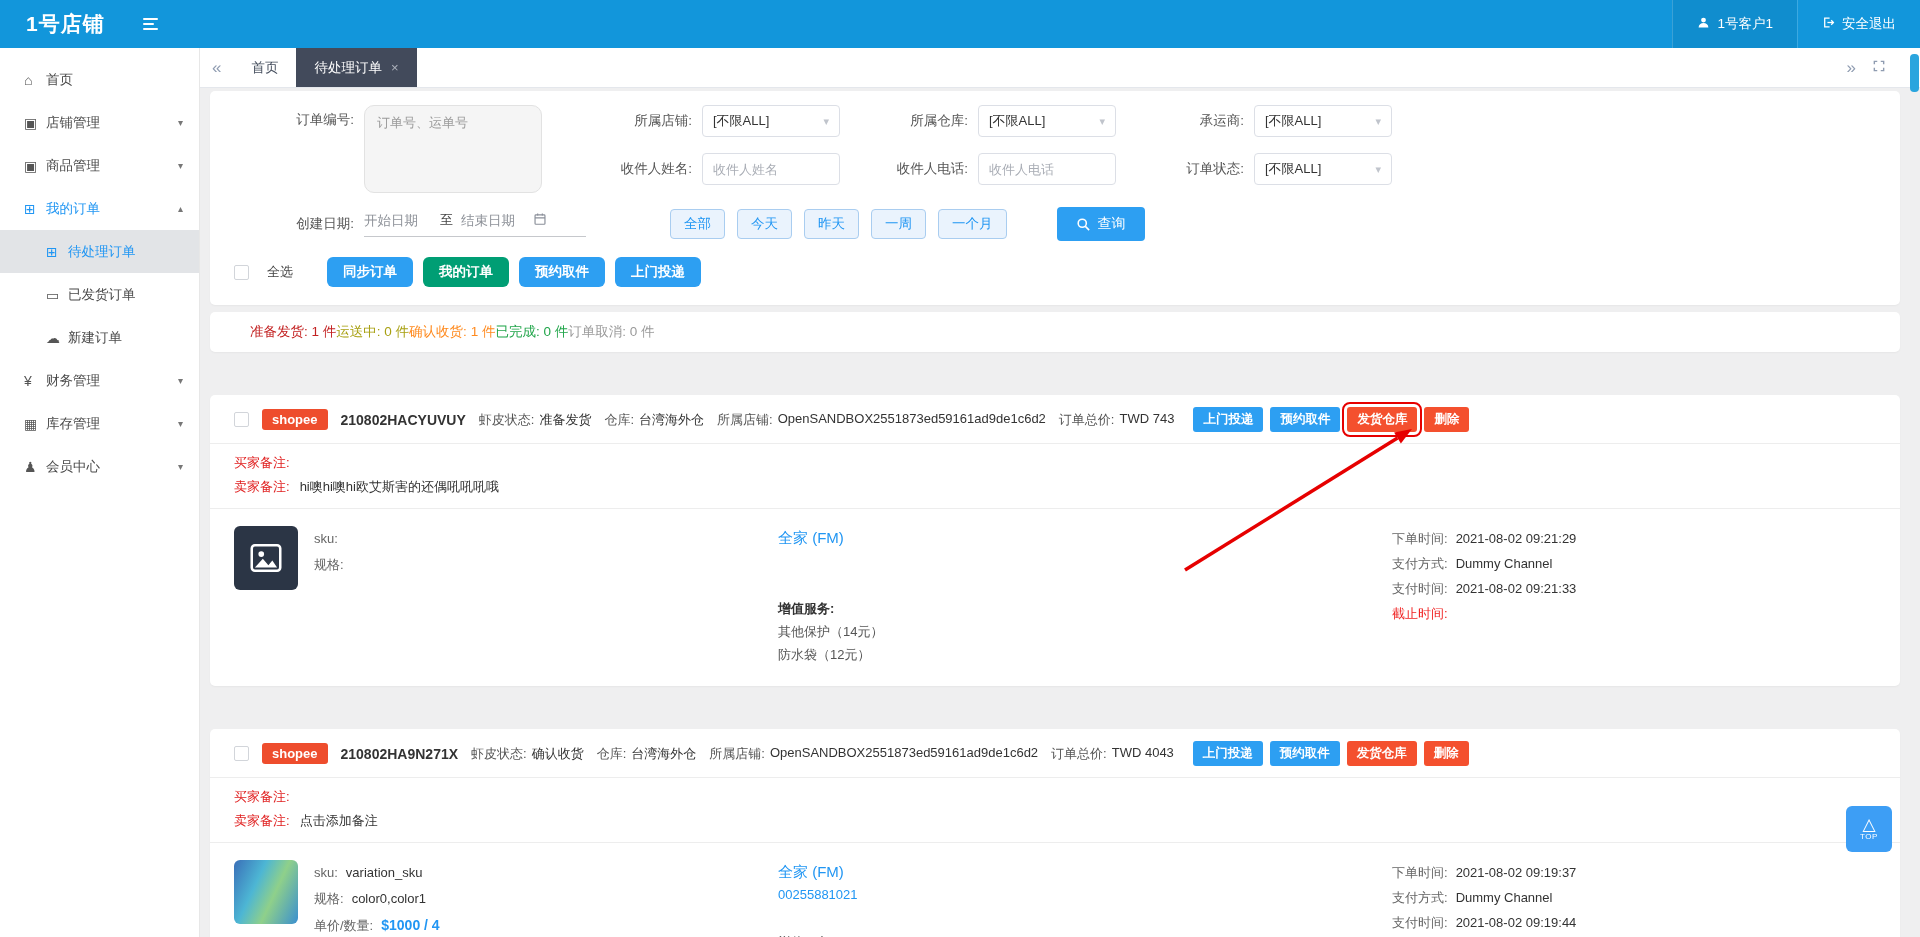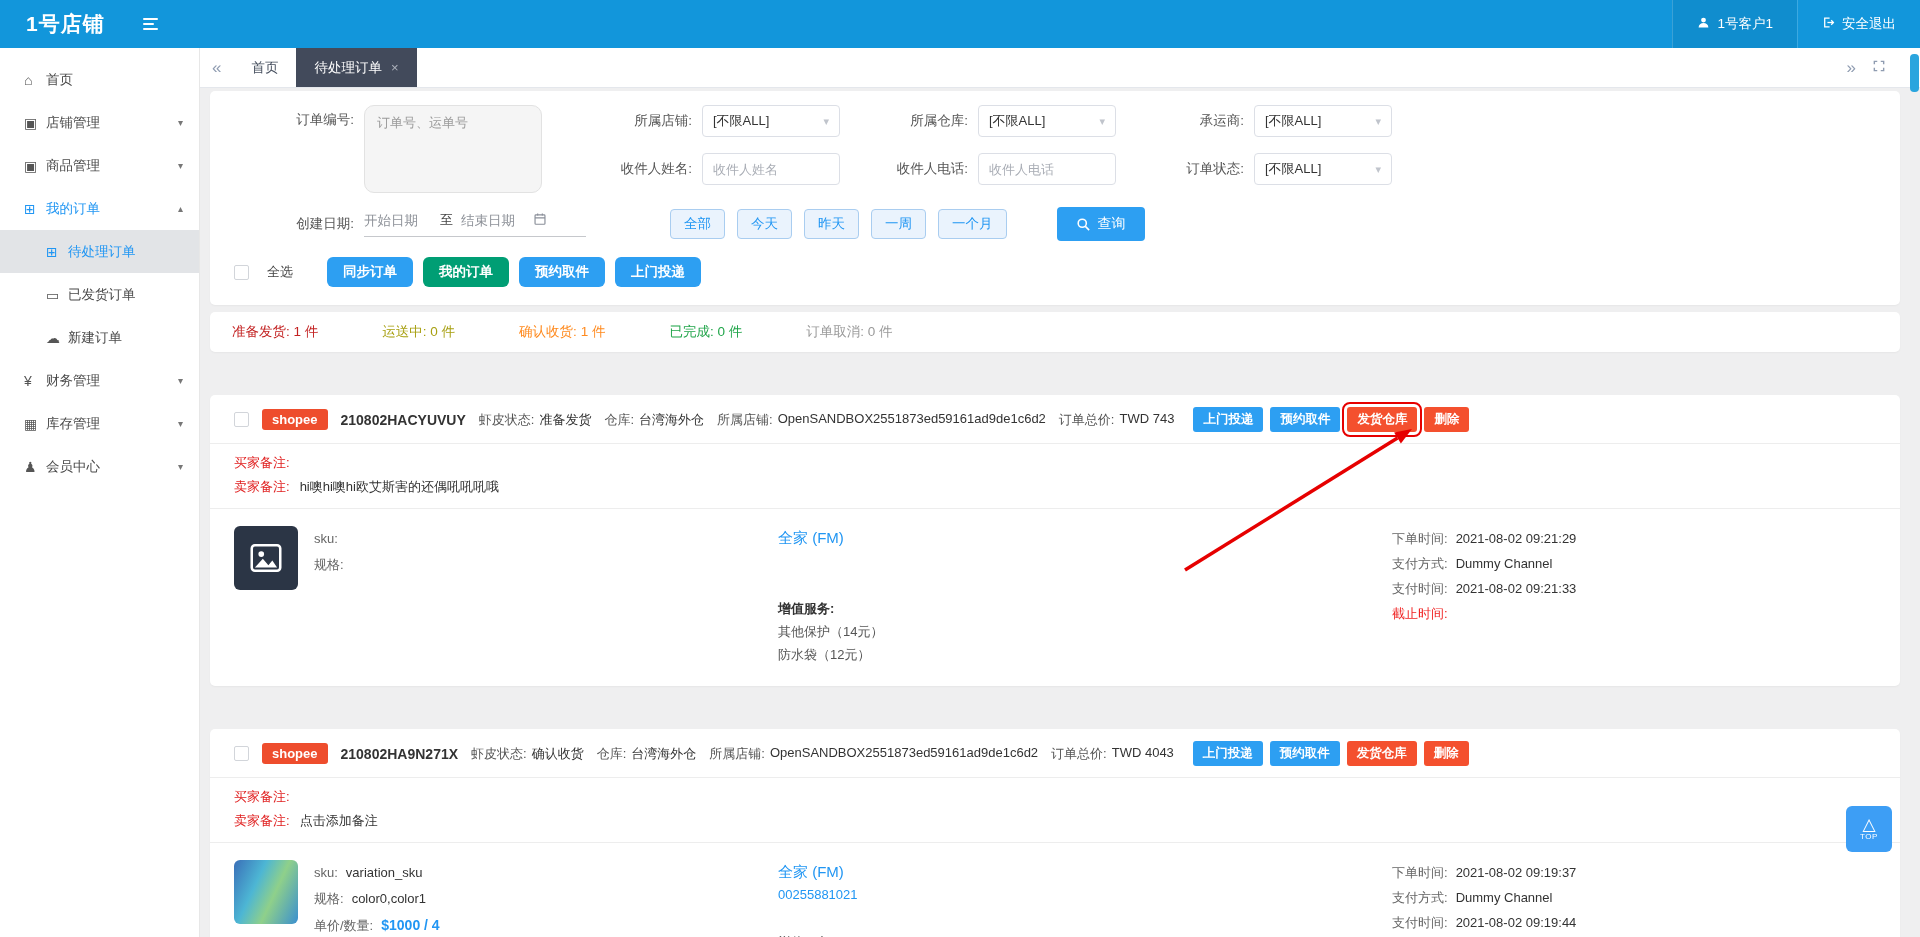--- a/index.html
+++ b/index.html
@@ -62,21 +62,21 @@
   .qbtn { height:30px; padding:0 13px; background:#eaf3fd; border:1px solid #a9cdf0; border-radius:4px; color:#2196f3; font-size:13.5px; cursor:pointer; font-family:inherit; }
   .search-btn { margin-left:50px; height:34px; padding:0 19px; background:#2d9ff2; color:#fff; border:none; border-radius:4px; font-size:14px; display:flex; align-items:center; gap:7px; cursor:pointer; font-family:inherit; }
   .f-tools { display:flex; align-items:center; margin-top:16px; gap:10px; }
   .cb { width:15px; height:15px; border:1px solid #d2d5da; border-radius:2px; background:#fff; cursor:pointer; flex:0 0 15px; }
   .f-tools .cap { margin:0 24px 0 8px; color:#444; }
   .tbtn { height:30px; padding:0 16px; border:none; border-radius:6px; color:#fff; font-weight:bold; font-size:13.5px; cursor:pointer; font-family:inherit; }
   .tbtn.blue { background:#2d9ff2; }
   .tbtn.green { background:#009e74; }
 
   
-  .summary { height:40px; display:flex; align-items:center; padding:0 22px; gap:64px; font-size:13.5px; }
+  .summary { height:40px; display:flex; align-items:center; padding:0 40px; font-size:13.5px; }
 
   
   .o-head { display:flex; align-items:center; gap:13px; padding:12px 24px 11px; border-bottom:1px solid #ededed;margin-top:43px; }
   .badge { background:#ee4d2d; color:#fff; font-weight:bold; font-size:13px; padding:3px 10px; border-radius:3px; }
   .ono { font-weight:bold; font-size:14px; color:#333; }
   .pair { display:flex; gap:5px; font-size:13px; }
   .pair .pl { color:#555; } .pair .pv { color:#333; }
   .acts { display:flex; gap:7px; margin-left:6px; }
   .abtn { height:25px; padding:0 10px; border:none; border-radius:3px; color:#fff; font-weight:bold; font-size:12.5px; cursor:pointer; font-family:inherit; }
   .abtn.blue { background:#2d9ff2; }

